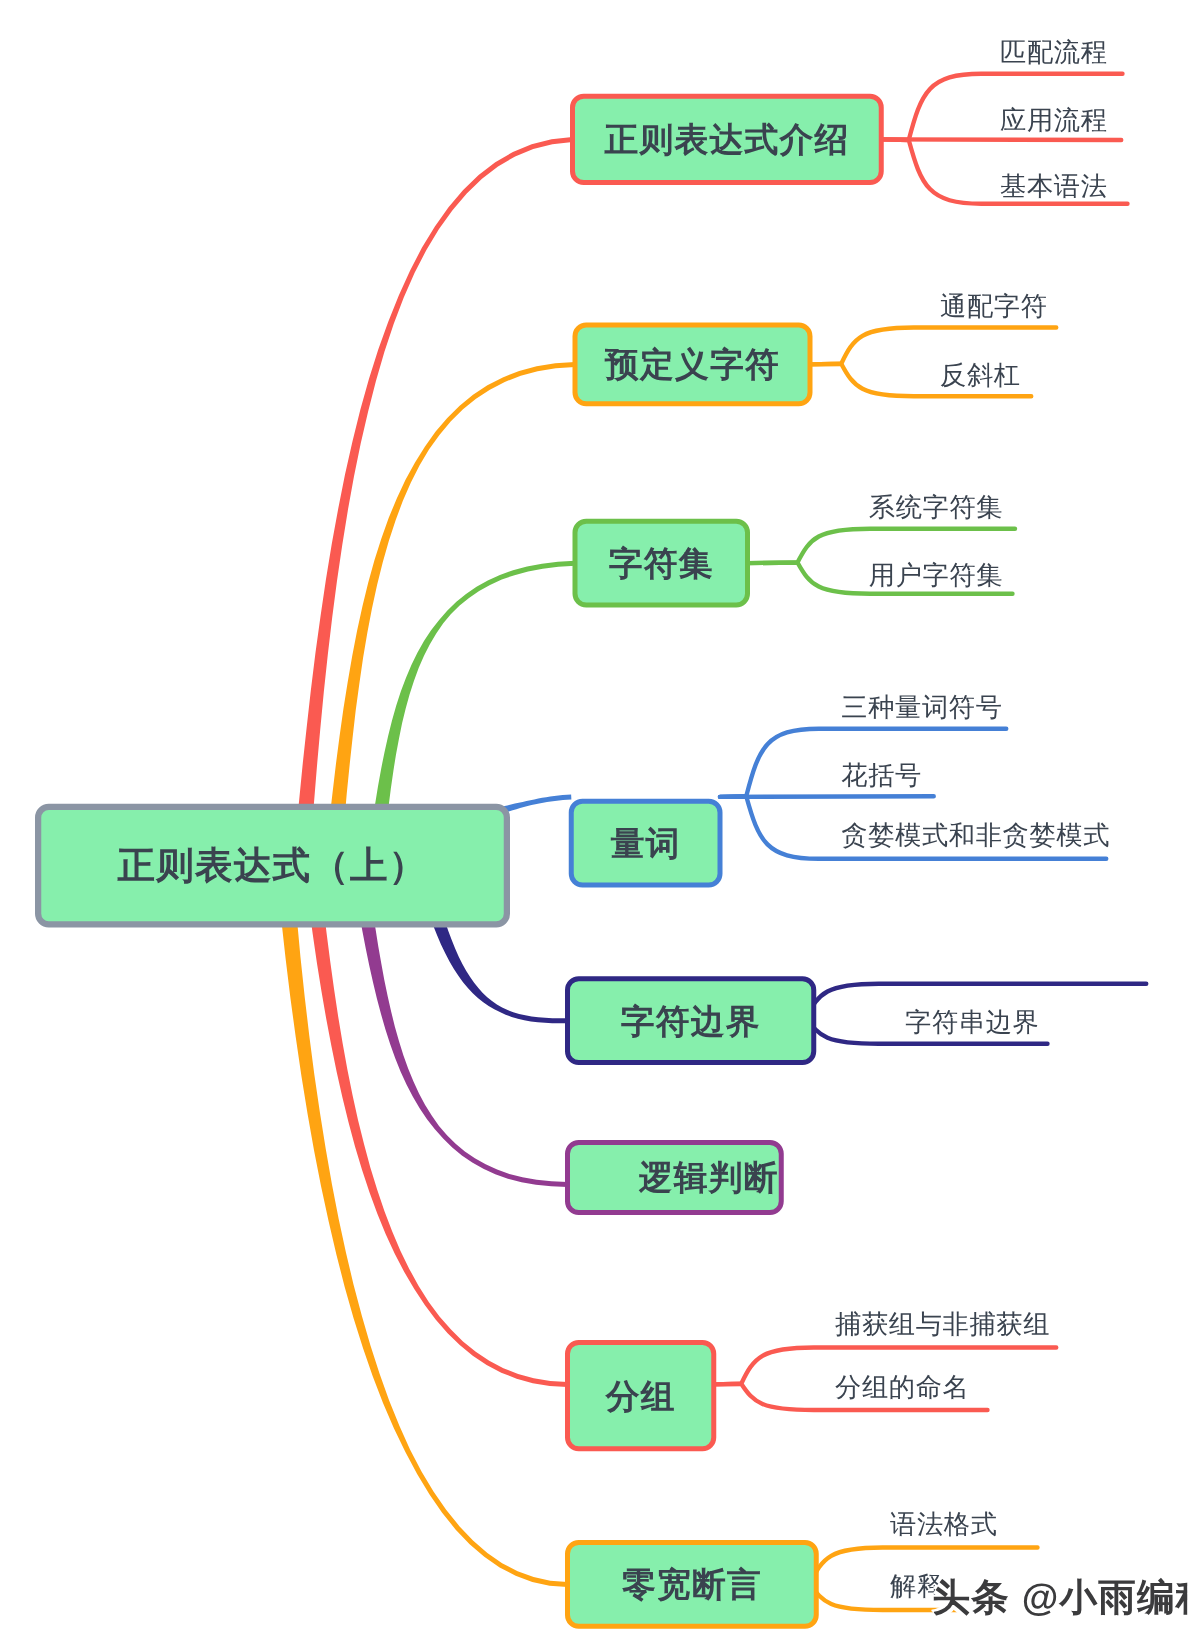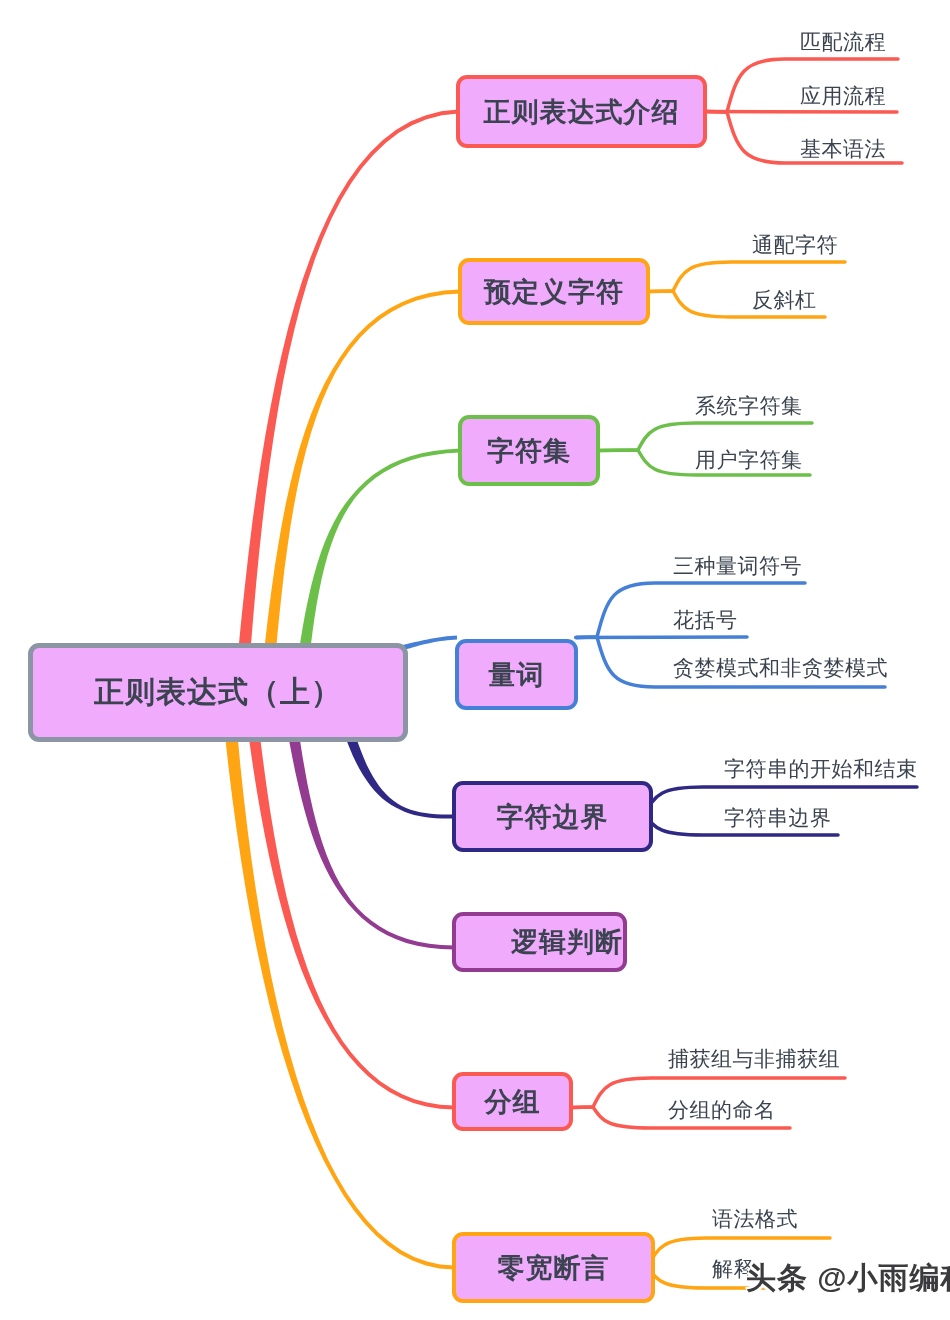--- a/index.html
+++ b/index.html
@@ -2,21 +2,21 @@
 <html><head>
 <meta charset="utf-8">
 <style>
   html,body{margin:0;padding:0;background:#ffffff;}
   #stage{
     position:relative;width:950px;height:1320px;background:#ffffff;overflow:hidden;
     font-family:"Liberation Sans","DejaVu Sans",sans-serif;
   }
   #wires{position:absolute;left:0;top:0;z-index:1;}
   .node{
-    position:absolute;z-index:2;background:#f0abfc;border:4px solid #999;
+    position:absolute;z-index:2;background:#86efac;border:4px solid #999;
     border-radius:11px;display:flex;align-items:center;justify-content:center;
     box-sizing:border-box;color:#3a434f;font-weight:700;white-space:nowrap;
   }
   #root-node{border-width:5px;font-size:30px;letter-spacing:1px;}
   .branch-node{font-size:27px;letter-spacing:1px;}
   .child-label{
     position:absolute;z-index:2;font-size:21px;color:#3a434f;font-weight:400;
     white-space:nowrap;letter-spacing:0.5px;
   }
   #watermark{
@@ -71,42 +71,41 @@
   </div>
   <div class="node branch-node" style="left: 455px; top: 602px; width: 123px; height: 71px; border-color: rgb(69, 128, 214); margin-top: 37px;">
     <span>量词</span>
   </div>
   <div class="node branch-node" style="left: 452px; top: 781px; width: 201px; height: 71px; border-color: rgb(47, 40, 132);">
     <span>字符边界</span>
   </div>
   <div class="node branch-node" style="left: 452px; top: 912px; width: 175px; height: 60px; border-color: rgb(146, 59, 144); justify-content: flex-end;">
     <span>逻辑判断</span>
   </div>
-  <div class="node branch-node" style="left: 452px; top: 1072px; width: 121px; height: 59px; border-color: rgb(250, 90, 81);">
+  <div class="node branch-node" style="left: 452px; top: 1072px; width: 121px; height: 89px; border-color: rgb(250, 90, 81);">
     <span>分组</span>
   </div>
   <div class="node branch-node" style="left: 452px; top: 1232px; width: 203px; height: 71px; border-color: rgb(255, 164, 18);">
     <span>零宽断言</span>
   </div>
 
   <span class="child-label" style="left:800px;top:28px;">匹配流程</span>
   <span class="child-label" style="left:800px;top:82px;">应用流程</span>
   <span class="child-label" style="left:800px;top:135px;">基本语法</span>
 
   <span class="child-label" style="left:752px;top:231px;">通配字符</span>
   <span class="child-label" style="left:752px;top:286px;">反斜杠</span>
 
   <span class="child-label" style="left:695px;top:392px;">系统字符集</span>
   <span class="child-label" style="left:695px;top:446px;">用户字符集</span>
 
   <span class="child-label" style="left:673px;top:552px;">三种量词符号</span>
   <span class="child-label" style="left:673px;top:606px;">花括号</span>
   <span class="child-label" style="left:673px;top:654px;">贪婪模式和非贪婪模式</span>
 
-  <span class="child-label" style="left:724px;top:755px;">字符串的开始和结束</span>
   <span class="child-label" style="left:724px;top:804px;">字符串边界</span>
 
   <span class="child-label" style="left:668px;top:1045px;">捕获组与非捕获组</span>
   <span class="child-label" style="left:668px;top:1096px;">分组的命名</span>
 
   <span class="child-label" style="left:712px;top:1205px;">语法格式</span>
   <span class="child-label" style="left:712px;top:1255px;">解释</span>
 
   <div id="watermark" style="color: rgb(59, 59, 61);">头条 @小雨编程</div>
 </div>

